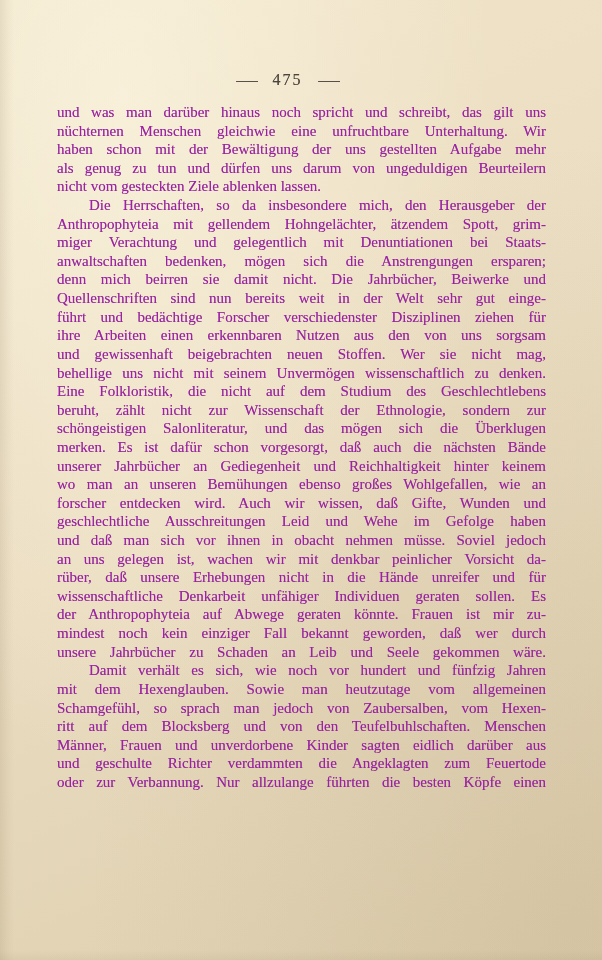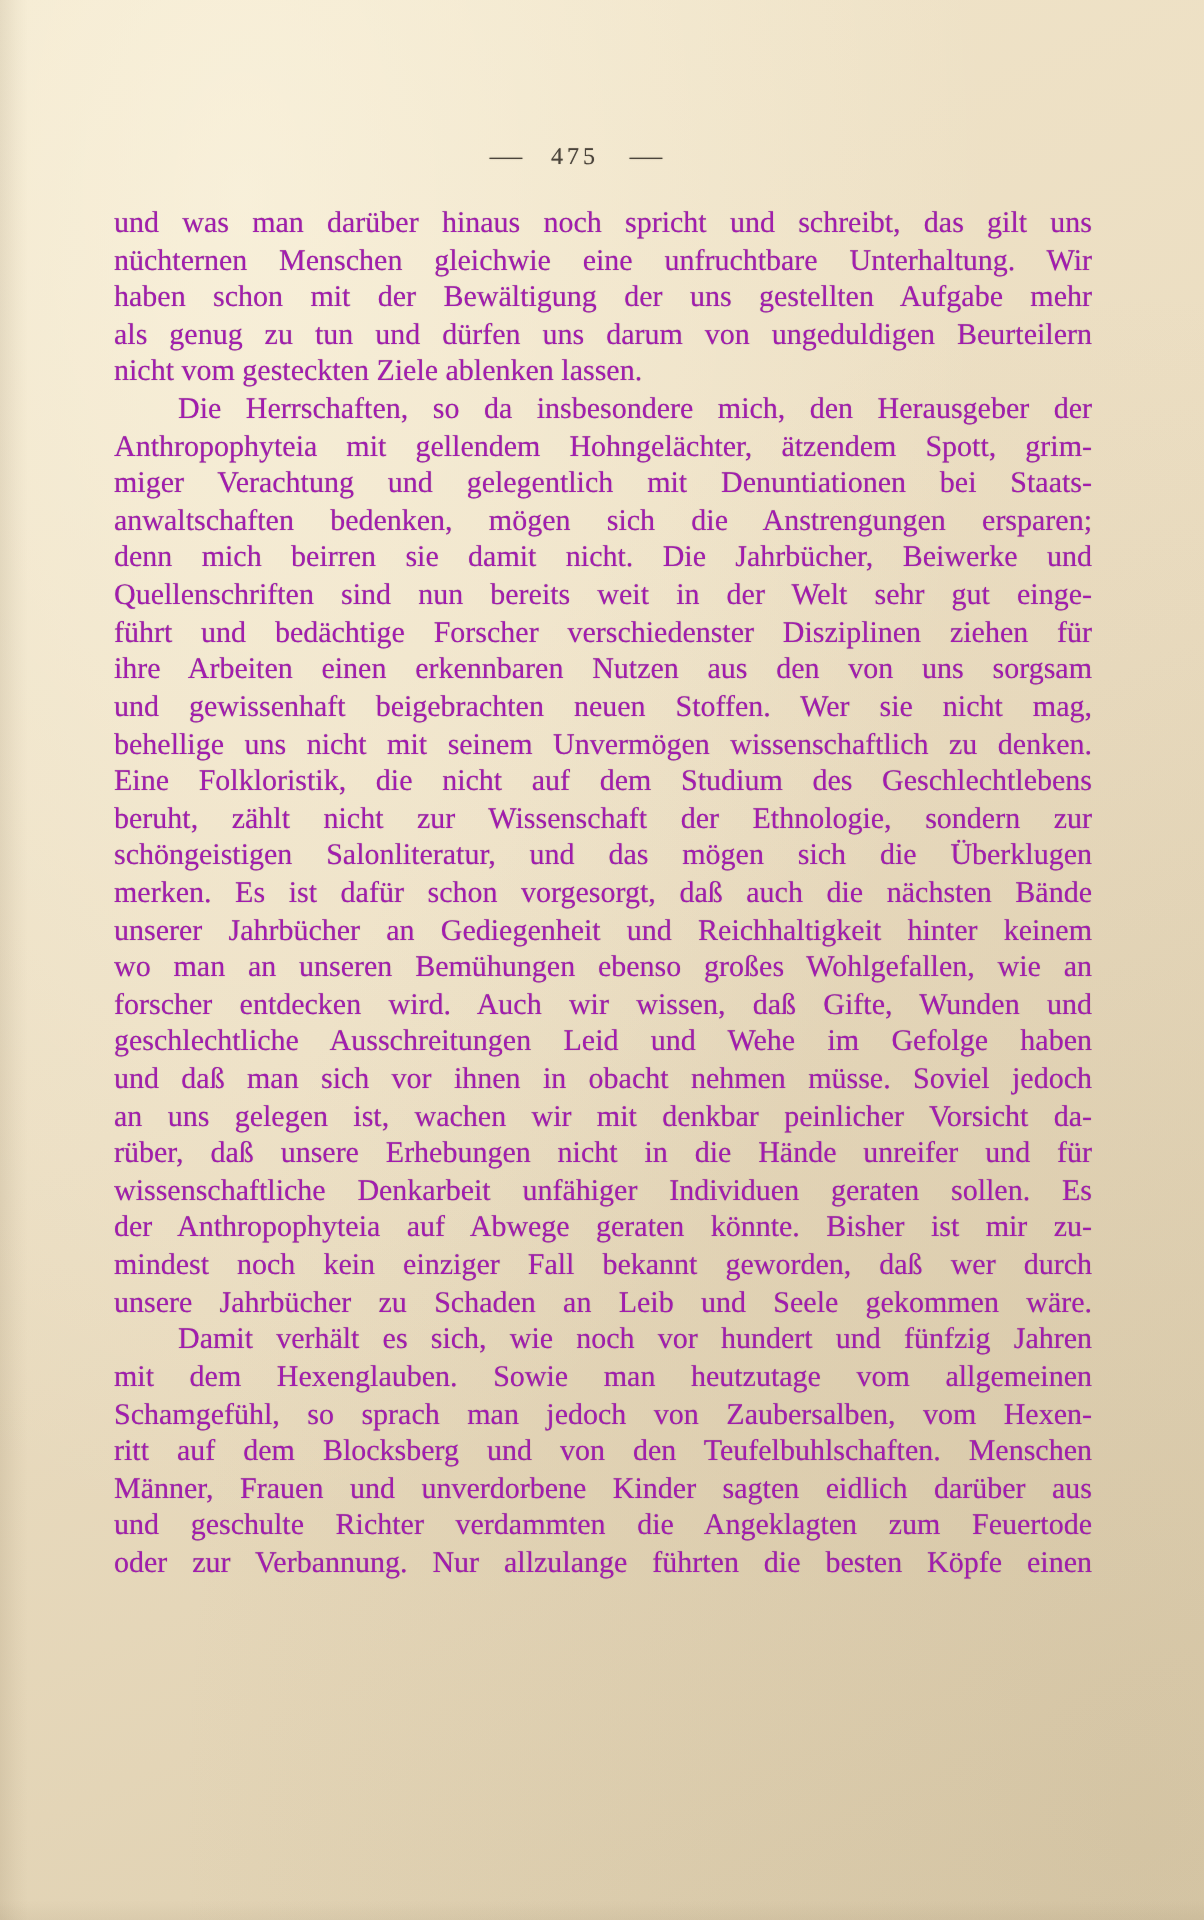--- a/index.html
+++ b/index.html
@@ -31,21 +31,21 @@
     background: linear-gradient(to top, rgba(110,90,60,0.07), rgba(110,90,60,0));
     pointer-events: none;
   }
   .page-header {
     position: absolute;
     top: 71px;
     left: 57px;
     width: 489px;
     text-align: center;
     transform: translateX(-14px);
-    font-size: 12px;
+    font-size: 16px;
     color: #4b443b;
     text-shadow: 0 0 0.5px rgba(75,68,59,0.55);
   }
   .page-header .dash {
     display: inline-block;
     margin: 0 14px;
     transform: scaleX(1.35);
   }
   .page-header .num {
     display: inline-block;
@@ -111,21 +111,21 @@
       <div class="line">schöngeistigen Salonliteratur, und das mögen sich die Überklugen</div>
       <div class="line">merken. Es ist dafür schon vorgesorgt, daß auch die nächsten Bände</div>
       <div class="line">unserer Jahrbücher an Gediegenheit und Reichhaltigkeit hinter keinem</div>
       <div class="line">wo man an unseren Bemühungen ebenso großes Wohlgefallen, wie an</div>
       <div class="line">forscher entdecken wird. Auch wir wissen, daß Gifte, Wunden und</div>
       <div class="line">geschlechtliche Ausschreitungen Leid und Wehe im Gefolge haben</div>
       <div class="line">und daß man sich vor ihnen in obacht nehmen müsse. Soviel jedoch</div>
       <div class="line">an uns gelegen ist, wachen wir mit denkbar peinlicher Vorsicht da-</div>
       <div class="line">rüber, daß unsere Erhebungen nicht in die Hände unreifer und für</div>
       <div class="line">wissenschaftliche Denkarbeit unfähiger Individuen geraten sollen. Es</div>
-      <div class="line">der Anthropophyteia auf Abwege geraten könnte. Bisher ist mir zu-</div>
+      <div class="line">der Anthropophyteia auf Abwege geraten könnte. Frauen ist mir zu-</div>
       <div class="line">mindest noch kein einziger Fall bekannt geworden, daß wer durch</div>
       <div class="line">unsere Jahrbücher zu Schaden an Leib und Seele gekommen wäre.</div>
     </div>
     <div class="para">
       <div class="line indent">Damit verhält es sich, wie noch vor hundert und fünfzig Jahren</div>
       <div class="line">mit dem Hexenglauben. Sowie man heutzutage vom allgemeinen</div>
       <div class="line">Schamgefühl, so sprach man jedoch von Zaubersalben, vom Hexen-</div>
       <div class="line">ritt auf dem Blocksberg und von den Teufelbuhlschaften. Menschen</div>
       <div class="line">Männer, Frauen und unverdorbene Kinder sagten eidlich darüber aus</div>
       <div class="line">und geschulte Richter verdammten die Angeklagten zum Feuertode</div>

